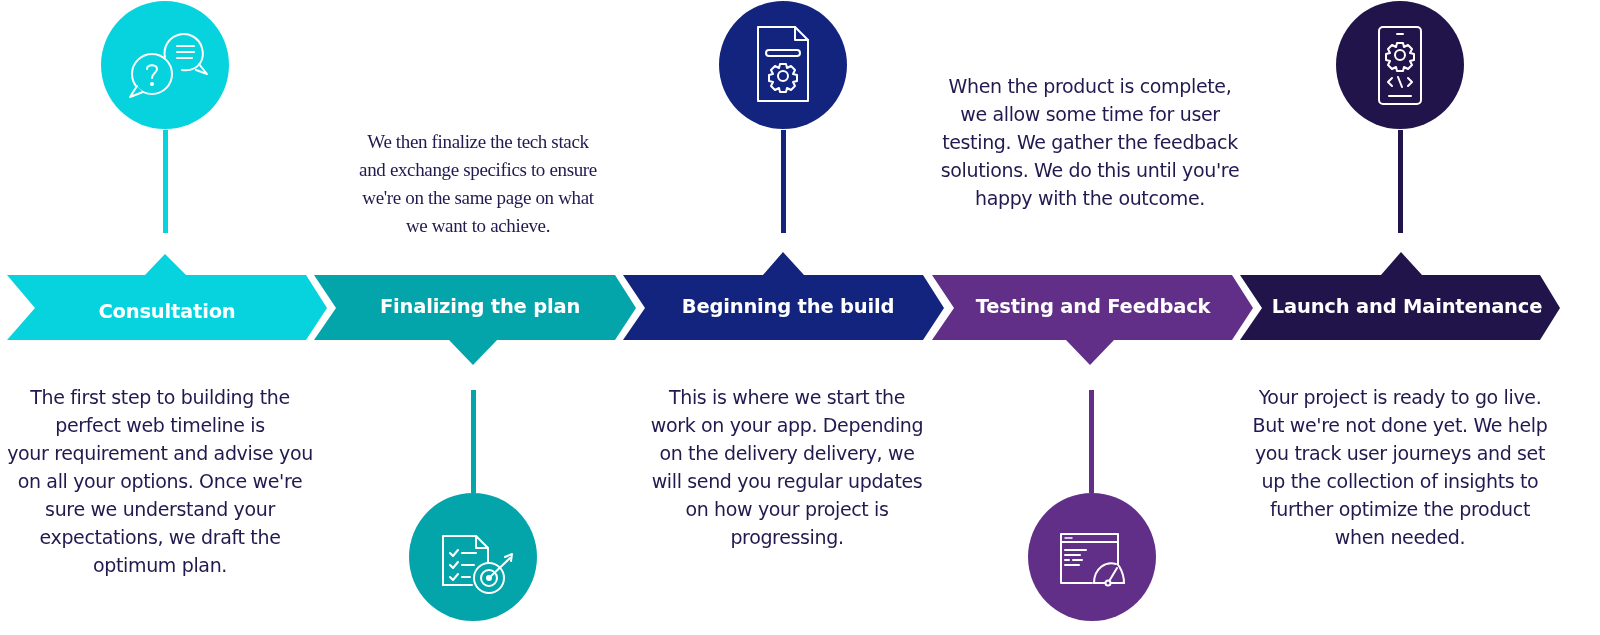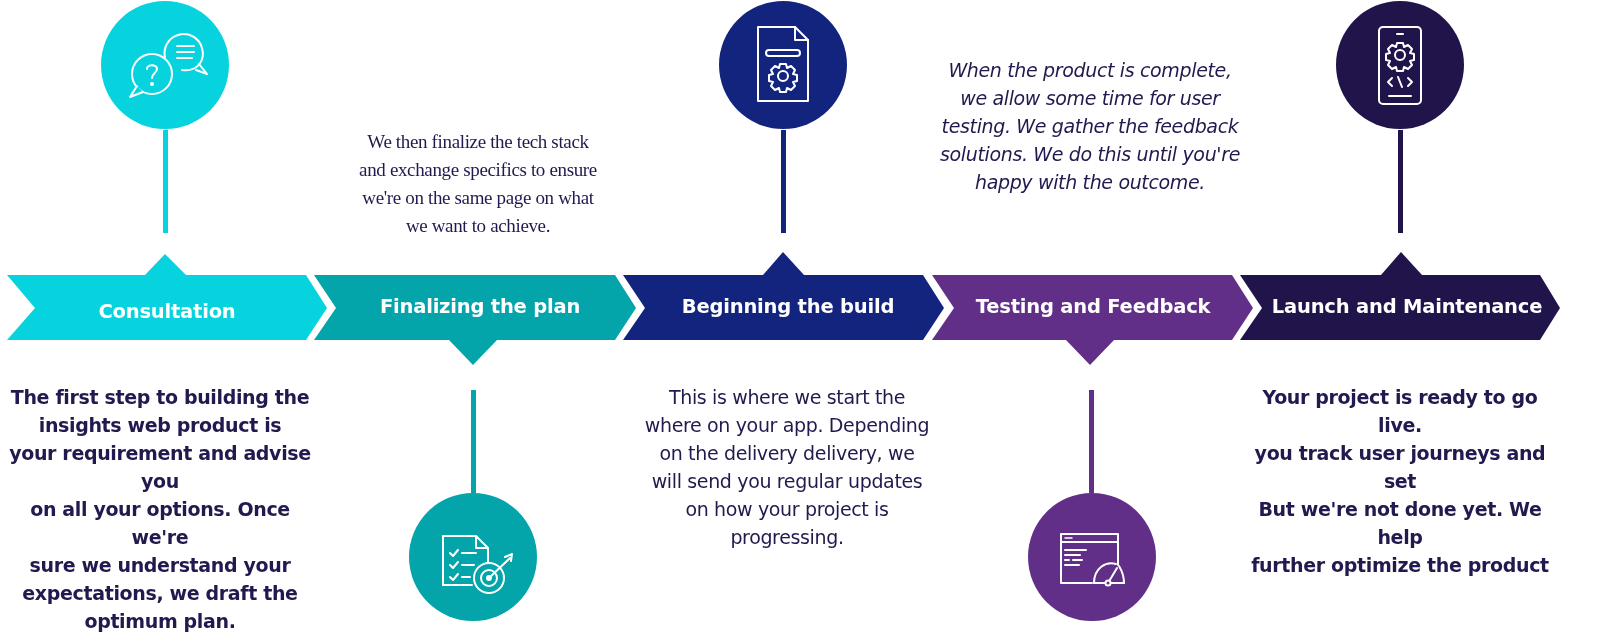--- a/index.html
+++ b/index.html
@@ -117,48 +117,50 @@
       <circle cx="1400" cy="55" r="5"></circle>
       <path d="M1397,43 L1403,43 L1404,47 L1408,45 L1412,49 L1410,53 L1414,54 L1414,60 L1410,61 L1412,65 L1408,69 L1404,67 L1403,71 L1397,71 L1396,67 L1392,69 L1388,65 L1390,61 L1386,60 L1386,54 L1390,53 L1388,49 L1392,45 L1396,47 Z"></path>
       <path d="M1392,78 L1388,82 L1392,86"></path>
       <line x1="1398" y1="77" x2="1402" y2="87"></line>
       <path d="M1408,78 L1412,82 L1408,86"></path>
       <line x1="1389" y1="96" x2="1411" y2="96"></line>
     </g>
   </g>
 </svg>
 
-<div class="desc" style="left:0px; top:383px; width:320px;font-weight:bold;">
+<div class="desc" style="left:0px; top:383px; width:320px;">
     <div>The first step to building the</div>
-    <div>insights web product is</div>
+    <div>perfect web timeline is</div>
     <div>your requirement and advise you</div>
     <div>on all your options. Once we're</div>
     <div>sure we understand your</div>
     <div>expectations, we draft the</div>
     <div>optimum plan.</div>
   </div>
 <div class="desc" style="left:313px; top:128px; width:330px;font-family:Liberation Serif, serif;">
     <div>We then finalize the tech stack</div>
     <div>and exchange specifics to ensure</div>
     <div>we're on the same page on what</div>
     <div>we want to achieve.</div>
   </div>
 <div class="desc" style="left:632px; top:383px; width:310px;">
     <div>This is where we start the</div>
-    <div>where on your app. Depending</div>
+    <div>work on your app. Depending</div>
     <div>on the delivery delivery, we</div>
     <div>will send you regular updates</div>
     <div>on how your project is</div>
     <div>progressing.</div>
   </div>
-<div class="desc" style="left:930px; top:56px; width:320px;font-style:italic;">
+<div class="desc" style="left:930px; top:72px; width:320px;">
     <div>When the product is complete,</div>
     <div>we allow some time for user</div>
     <div>testing. We gather the feedback</div>
     <div>solutions. We do this until you're</div>
     <div>happy with the outcome.</div>
   </div>
-<div class="desc" style="left:1240px; top:383px; width:320px;font-weight:bold;">
+<div class="desc" style="left:1240px; top:383px; width:320px;">
     <div>Your project is ready to go live.</div>
+    <div>But we're not done yet. We help</div>
     <div>you track user journeys and set</div>
-    <div>But we're not done yet. We help</div>
+    <div>up the collection of insights to</div>
     <div>further optimize the product</div>
+    <div>when needed.</div>
   </div>
 
 </body></html>

